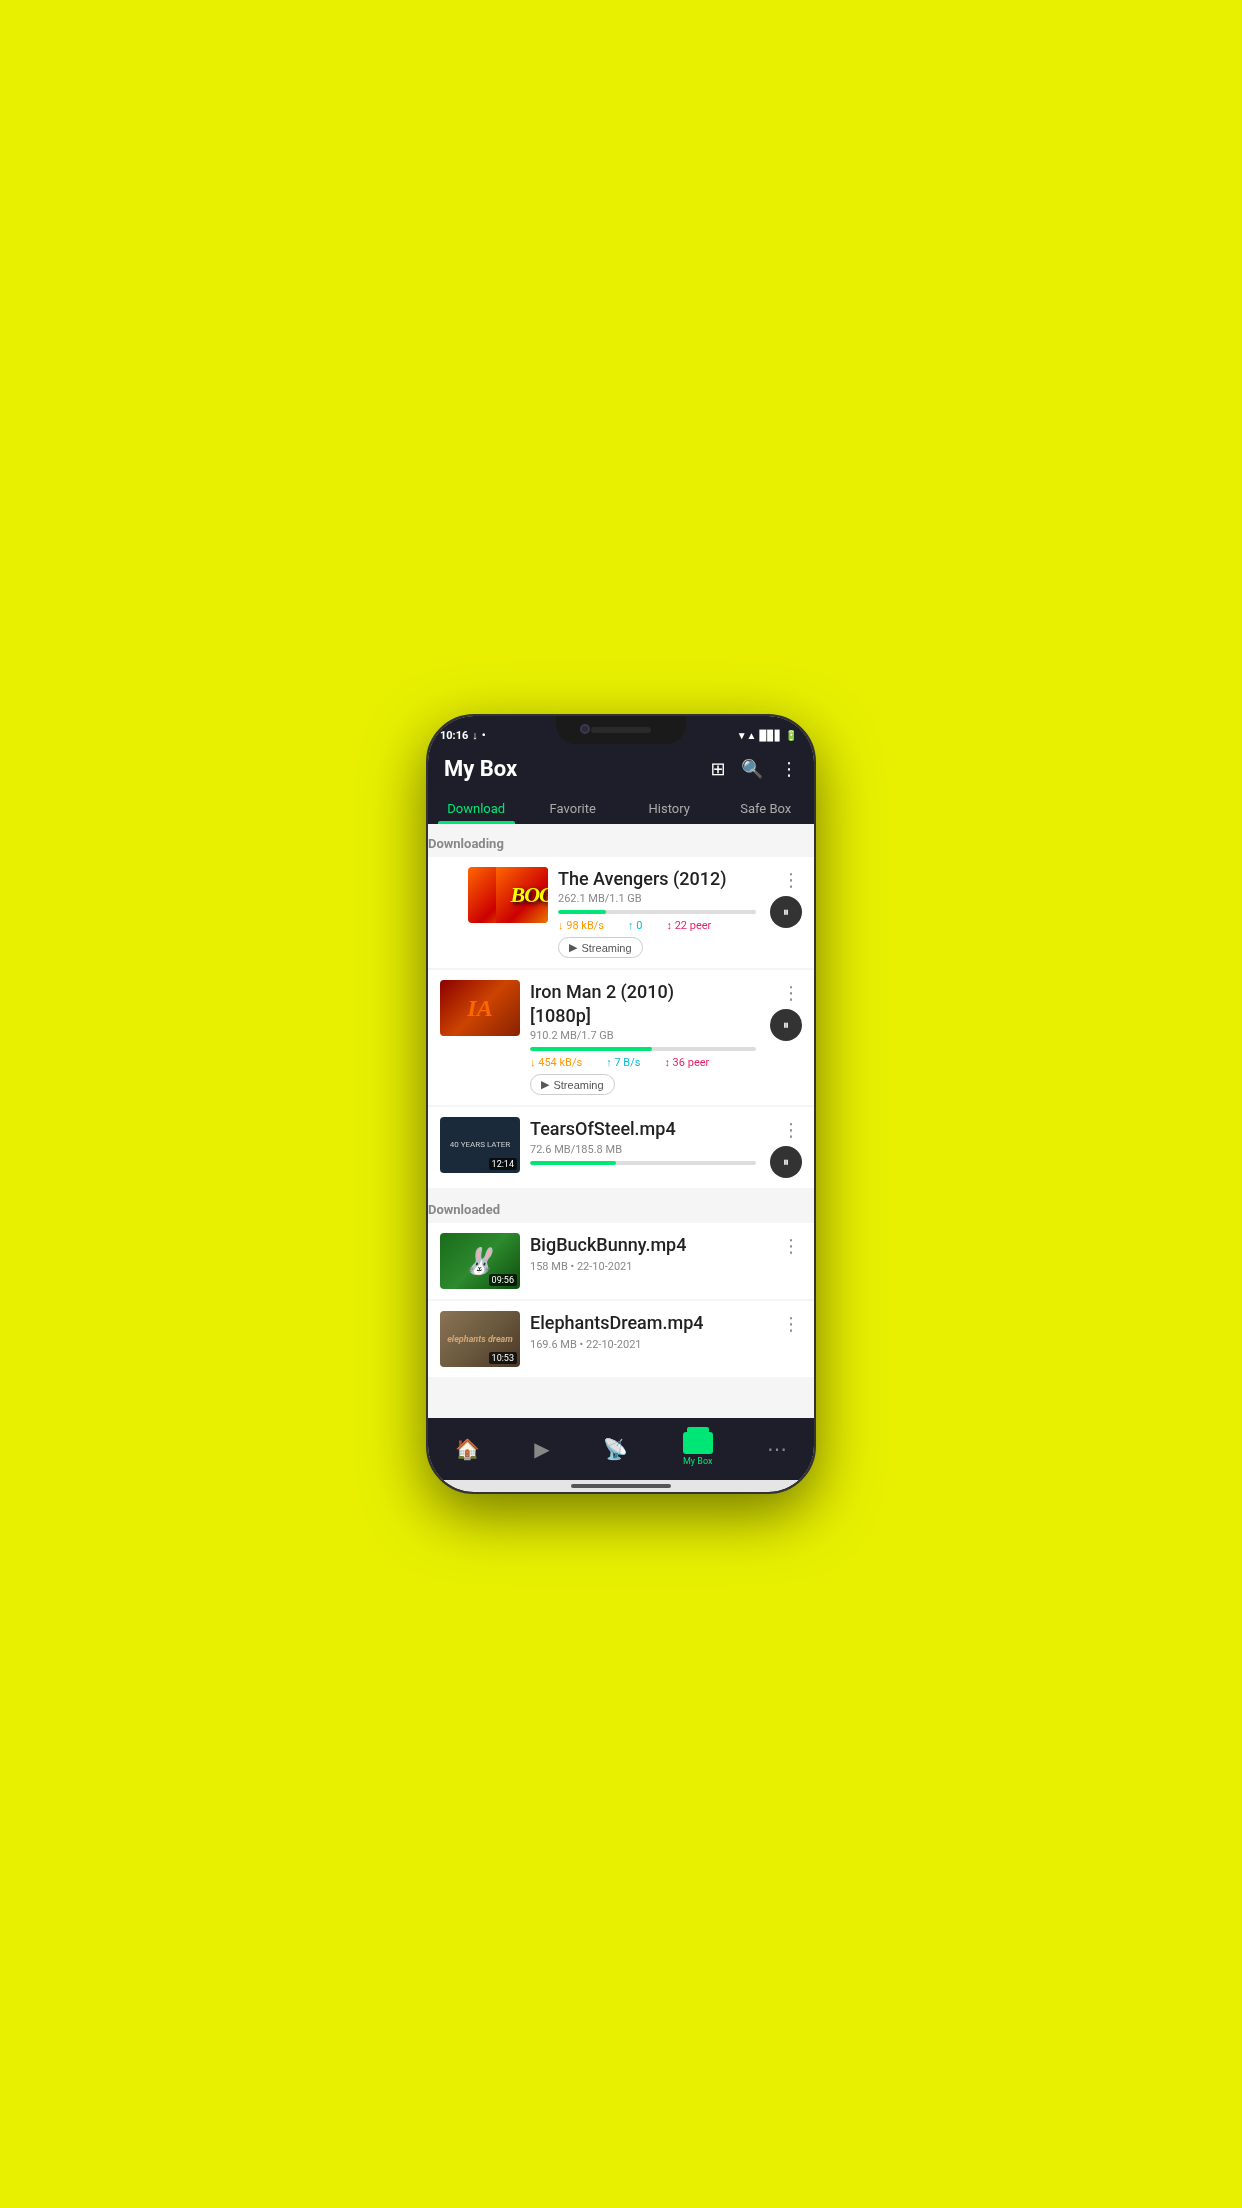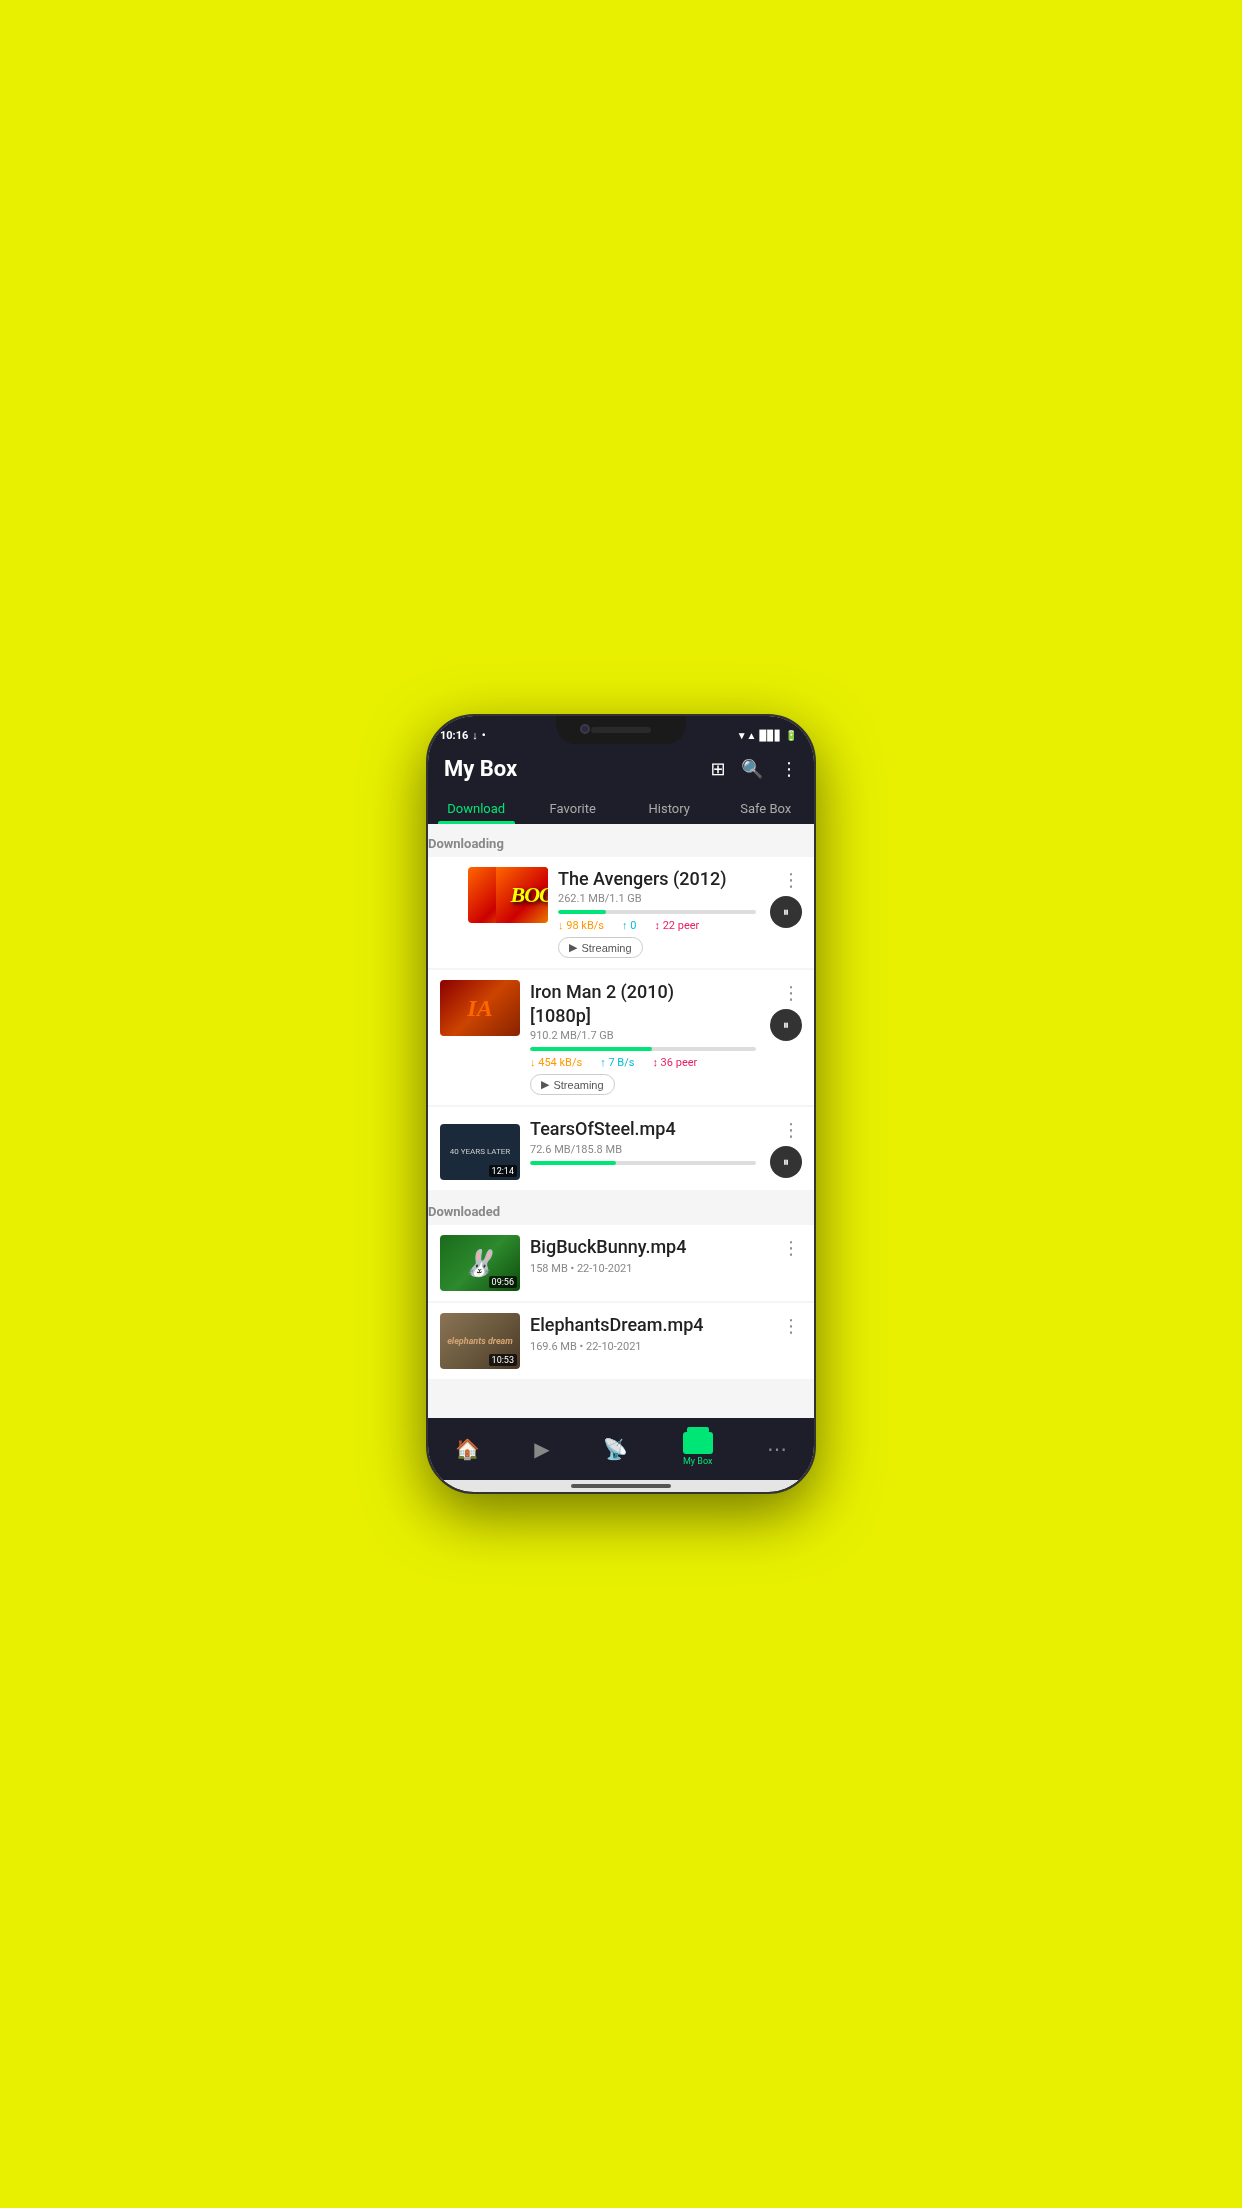--- a/index.html
+++ b/index.html
@@ -213,21 +213,21 @@
       margin: 5px 0;
       overflow: hidden;
     }
     .progress-bar-fill {
       height: 100%;
       background: #00e676;
       border-radius: 2px;
     }
     .item-stats {
       display: flex;
-      gap: 18px;
+      gap: 24px;
       align-items: flex-start;
       font-size: 11px;
     }
     .stat-down { color: #ff9800; }
     .stat-up { color: #00bcd4; }
     .stat-peer { color: #e91e63; }
     .streaming-btn {
       display: flex;
       align-items: center;
       gap: 4px;
@@ -431,21 +431,21 @@
             <span>Streaming</span>
           </button>
         </div>
         <div class="item-right">
           <span class="item-menu-btn">⋮</span>
           <div class="pause-btn">⏸</div>
         </div>
       </div>
 
       <div class="download-item">
-        <div class="item-thumb thumb-steel" style="position:relative;margin-top:7px;">
+        <div class="item-thumb thumb-steel" style="position:relative;">
           <div style="padding:4px; height:100%; display:flex; flex-direction:column; justify-content:center;">
             <div class="steel-text">40 YEARS LATER</div>
           </div>
           <div class="thumb-duration">12:14</div>
         </div>
         <div class="item-info">
           <div class="item-name">TearsOfSteel.mp4</div>
           <div class="item-size">72.6 MB/185.8 MB</div>
           <div class="progress-bar-bg">
             <div class="progress-bar-fill" style="width:38%"></div>

